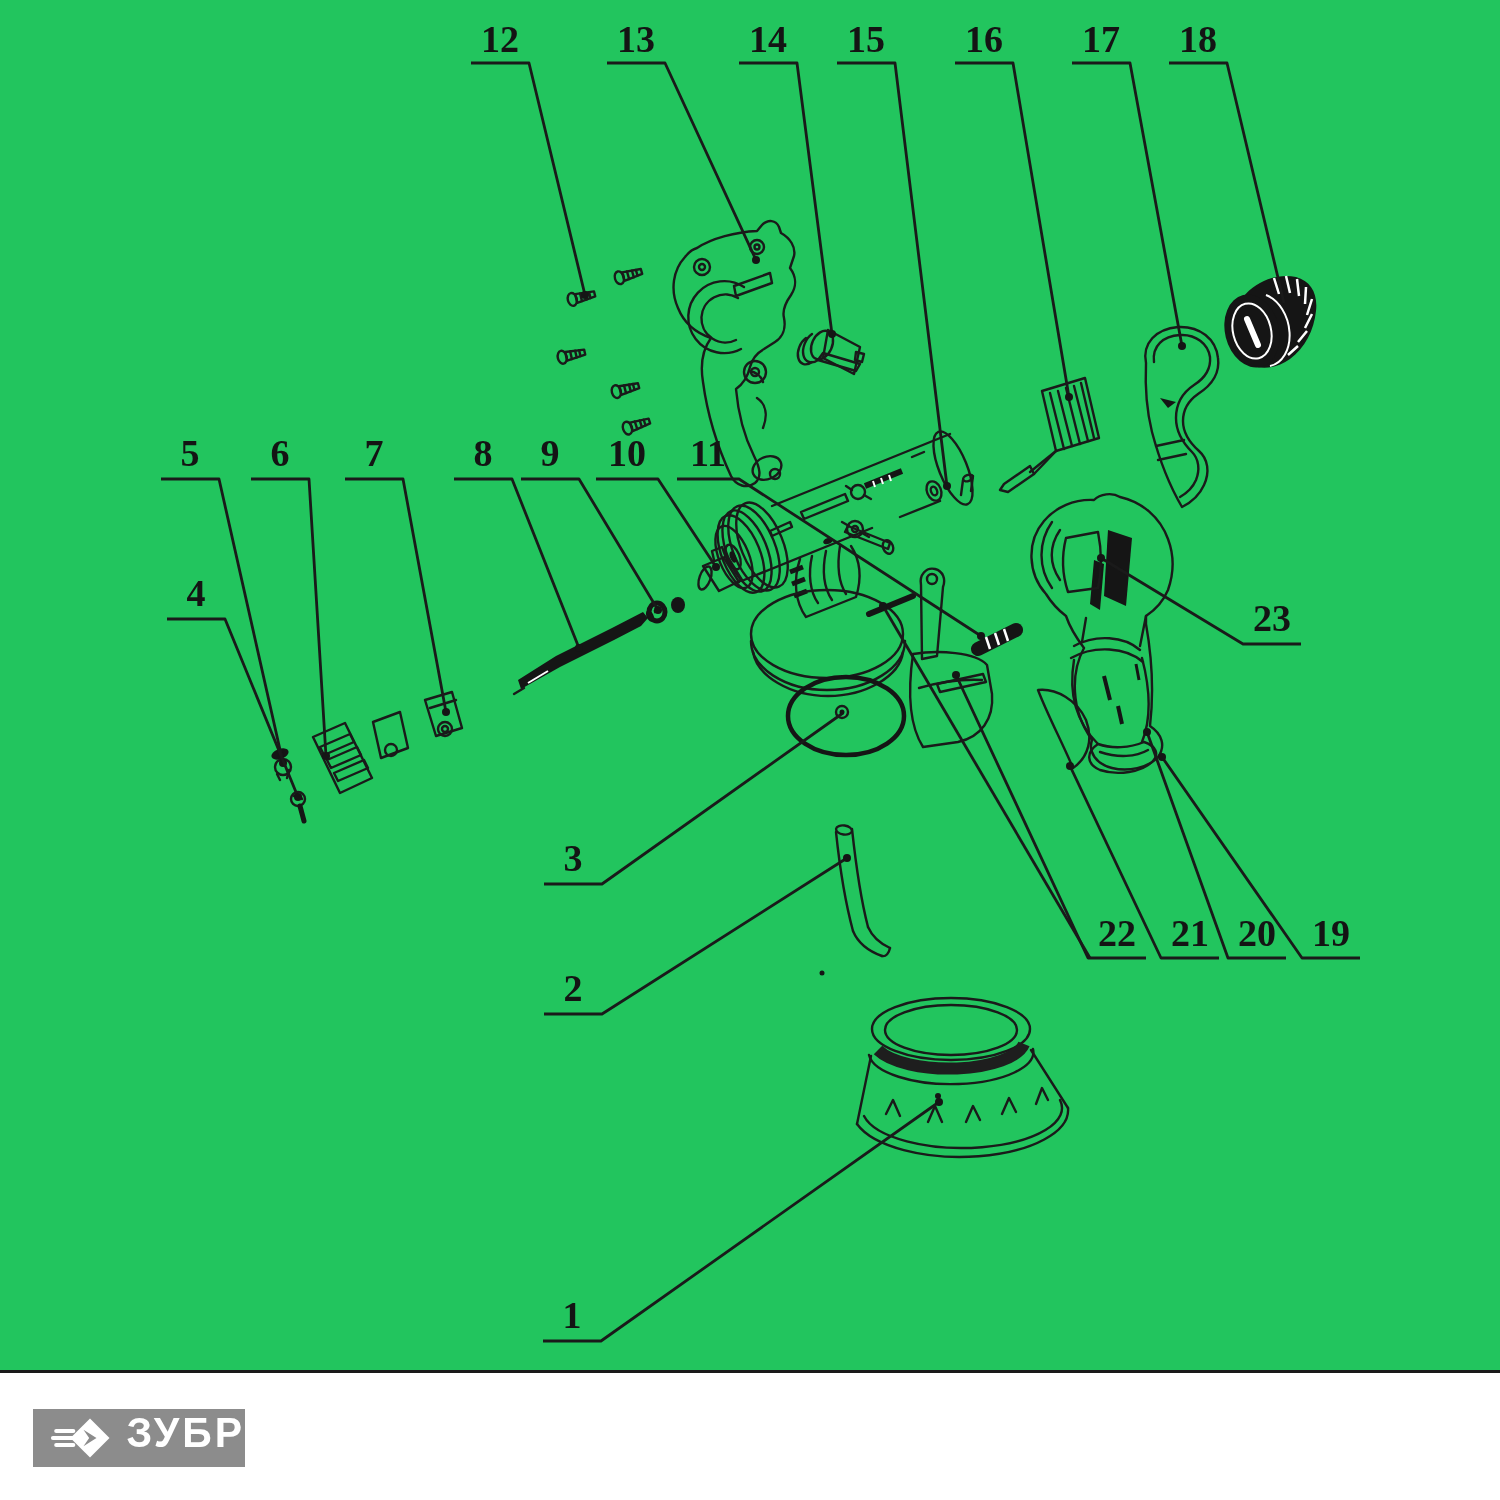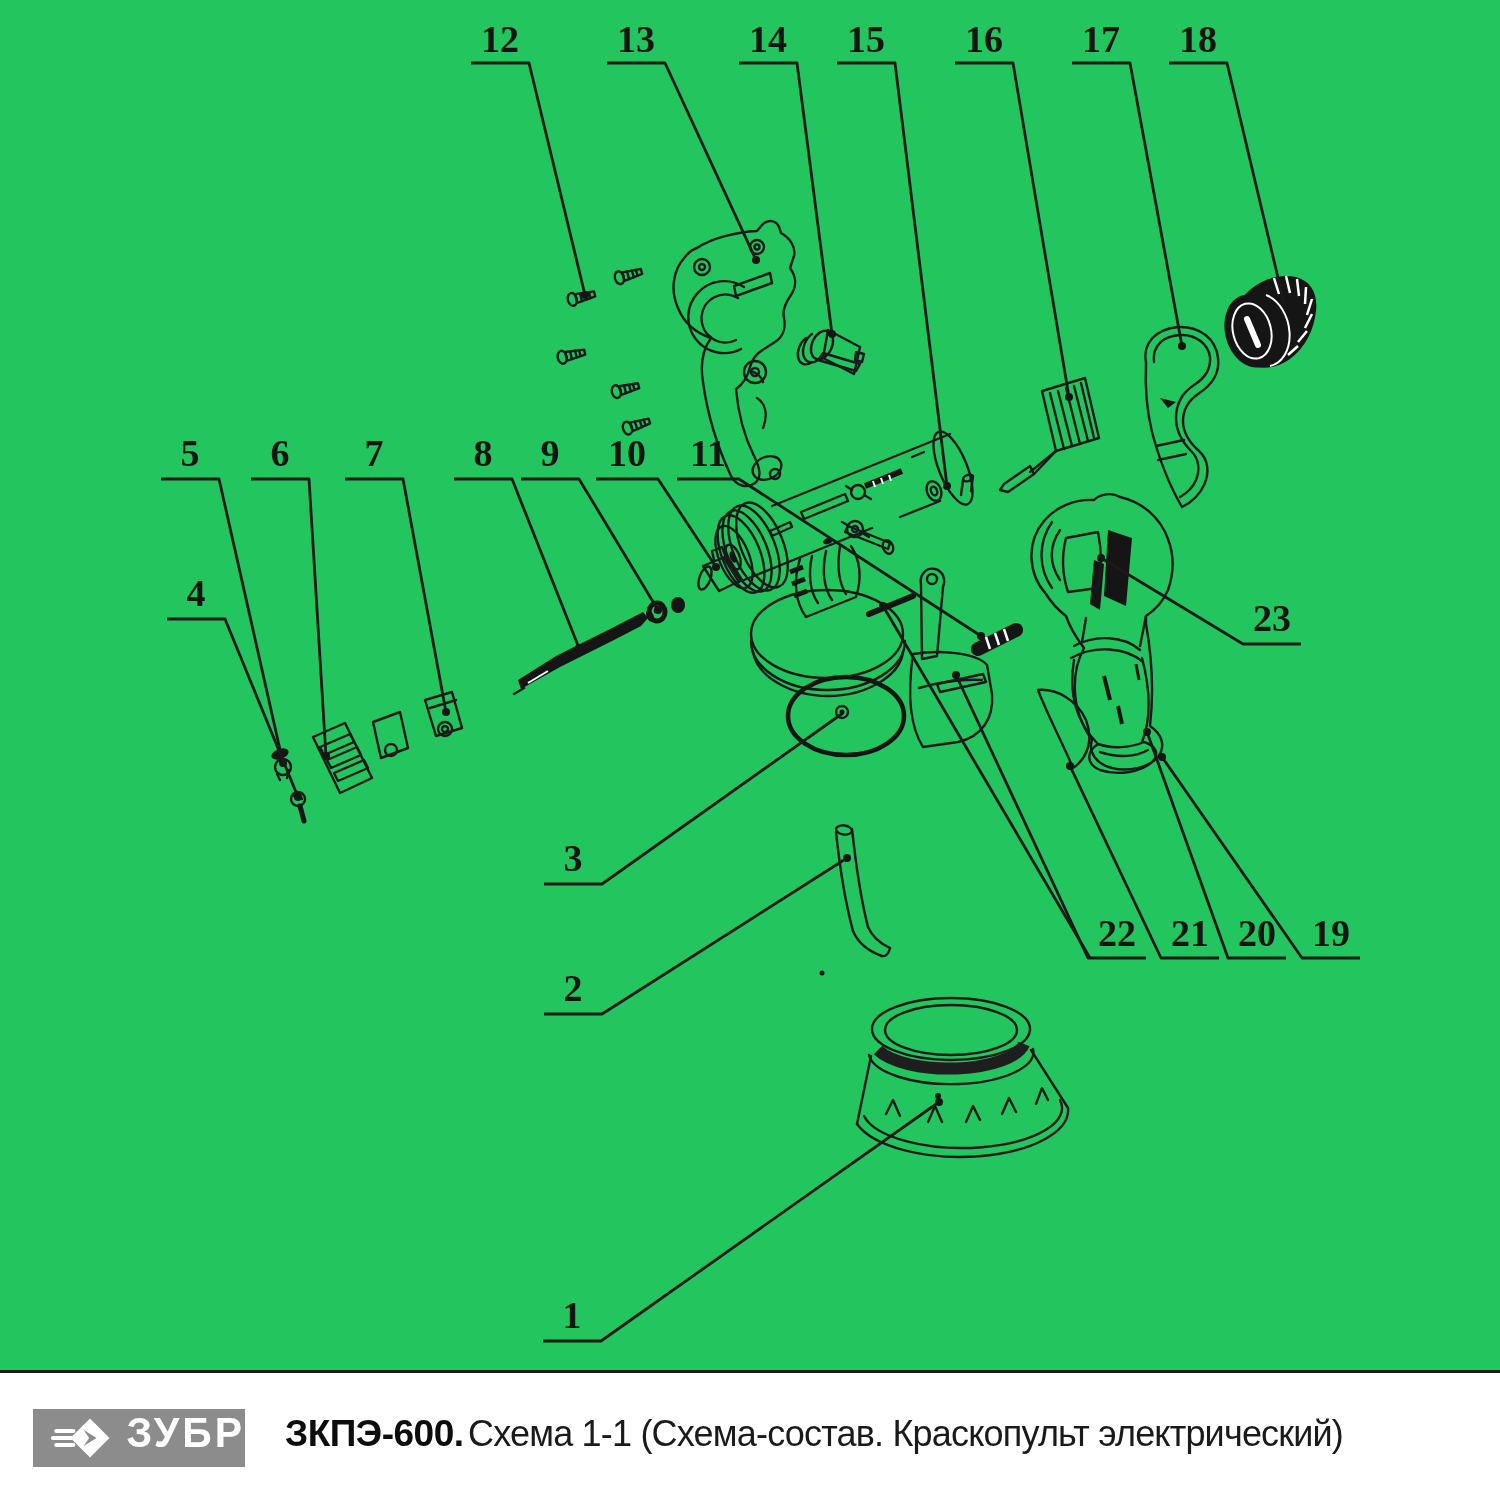--- a/index.html
+++ b/index.html
@@ -396,18 +396,14 @@
     <div class="logo">
       <svg width="110" height="58" viewBox="0 0 110 58">
         <polygon points="70,5 94,29 70,53 46,29" fill="#ffffff"></polygon>
         <polygon points="62,19 78,29 62,39 69,29" fill="#8c8c8c"></polygon>
         <rect x="26" y="18" width="26" height="5" rx="2.5" fill="#ffffff"></rect>
         <rect x="22" y="26.5" width="30" height="5" rx="2.5" fill="#ffffff"></rect>
         <rect x="26" y="35" width="26" height="5" rx="2.5" fill="#ffffff"></rect>
       </svg>
       <span class="logo-text">ЗУБР</span>
     </div>
-    <div class="footer-title">
-      <span class="model">ЗКПЭ-600.</span>
-      <span class="subtitle">Схема 1-1 (Схема-состав. Краскопульт электрический)</span>
-    </div>
   </div>
 </div>
 
 </body></html>

